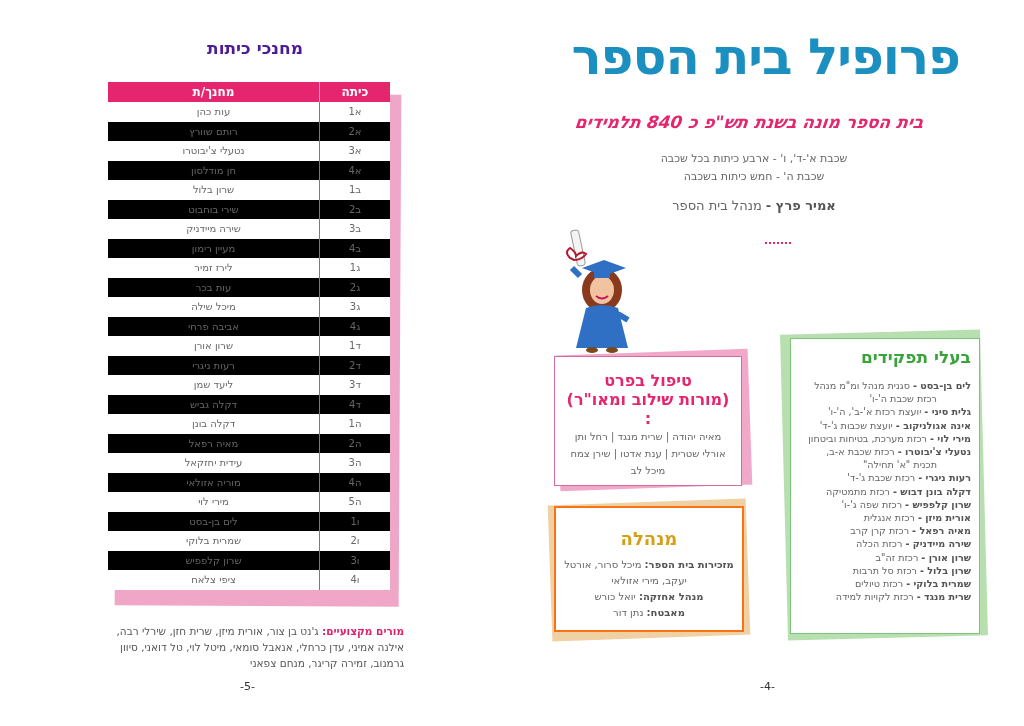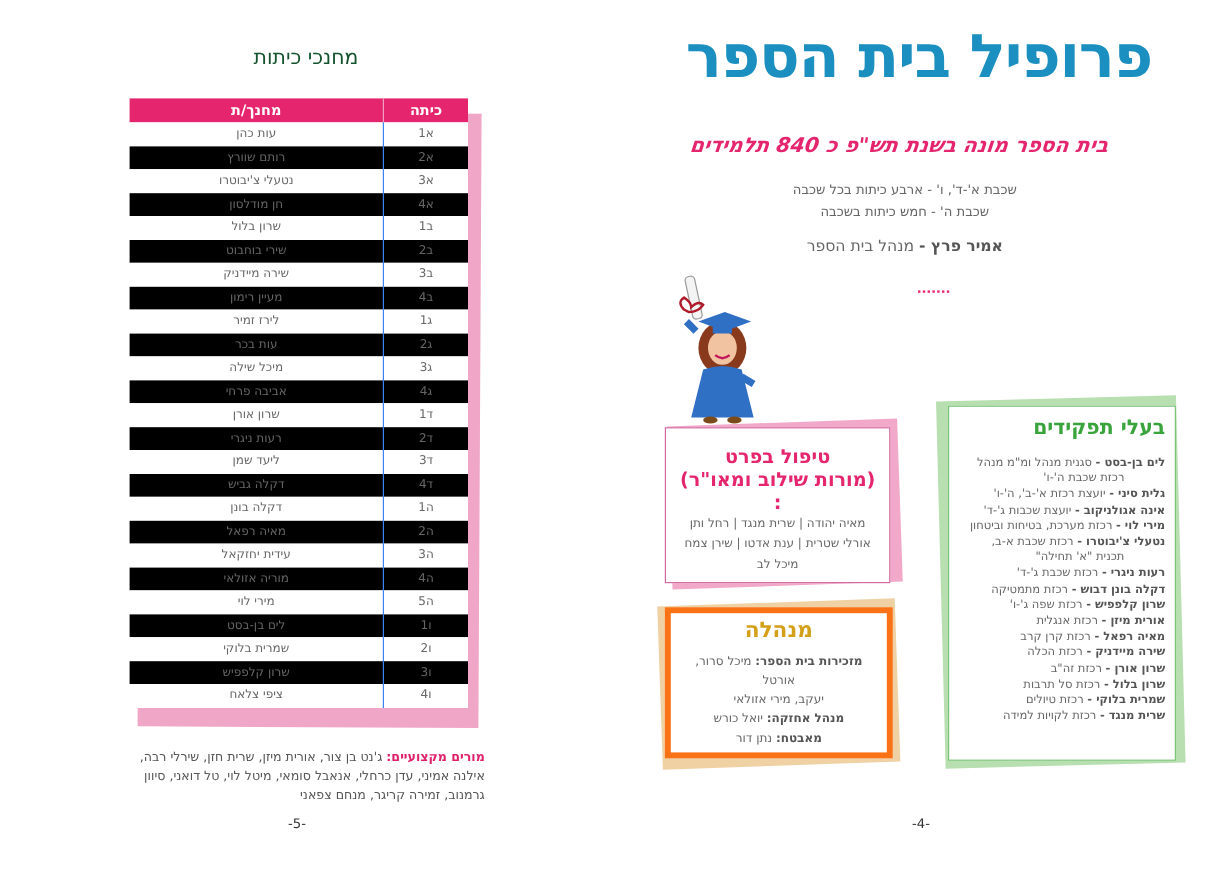--- a/index.html
+++ b/index.html
@@ -3,35 +3,35 @@
 <meta charset="utf-8">
 <style>
   html,body{margin:0;padding:0;}
   body{width:1024px;height:726px;background:#fff;position:relative;overflow:hidden;font-family:"DejaVu Sans","Liberation Sans",sans-serif;color:#555;}
   .page{position:absolute;top:0;height:726px;width:512px;direction:rtl;}
   .page.left{left:0;}
   .page.right{left:512px;}
   .page-num{position:absolute;top:680px;font-size:11px;color:#333;direction:ltr;}
 
   
-  .left-title{position:absolute;top:38px;left:160px;width:190px;text-align:center;color:#14532d;font-weight:normal;font-size:17px;}
+  .left-title{position:absolute;top:38px;left:160px;width:190px;text-align:center;color:#4c1d95;font-weight:bold;font-size:17px;}
   .table-wrap{position:absolute;left:108px;top:82px;width:282px;}
   .table-shadow{position:absolute;left:8px;top:12px;width:284px;height:512px;background:#f0a6c6;transform:rotate(0.3deg);}
   table.classes{position:relative;border-collapse:collapse;width:282px;background:#fff;font-size:10px;color:#666;}
   table.classes th{background:#e5256e;color:#fff;font-weight:bold;font-size:12px;height:20px;padding:0;}
   table.classes td{height:19.5px;padding:0;text-align:center;}
   table.classes td.cls{width:70px;border-left:1px solid #3b82f6;}
   table.classes th.cls{width:70px;border-left:1px solid #f0a0bf;}
   table.classes tr.odd td{background:#fff;}
   table.classes tr.even td{background:#000000;}
   .specialists{position:absolute;left:88px;top:623px;width:316px;font-size:10.5px;line-height:16px;color:#555;text-align:right;}
   .specialists .lbl{color:#e0206a;font-weight:bold;}
 
   
-  .main-title{position:absolute;top:18px;right:64px;color:#1b8fbf;font-weight:bold;font-size:50px;letter-spacing:-1px;}
+  .main-title{position:absolute;top:28px;right:64px;color:#1b8fbf;font-weight:bold;font-size:50px;letter-spacing:-1px;}
   .subtitle{position:absolute;top:112px;right:100px;color:#e5256e;font-style:italic;font-weight:bold;font-size:17px;transform:skewX(-8deg);}
   .grades{position:absolute;top:150px;right:150px;width:240px;text-align:center;font-size:11px;line-height:18px;color:#666;}
   .principal{position:absolute;top:198px;right:150px;width:240px;text-align:center;font-size:13px;color:#666;}
   .principal b{font-weight:bold;color:#555;}
   .divider{position:absolute;top:242px;left:253px;width:26px;border-top:2px dotted #e5256e;}
   .staff-title{position:absolute;top:268px;right:160px;color:#1b8fbf;font-weight:bold;font-size:20px;}
 
   .graduate{position:absolute;left:48px;top:228px;width:78px;height:126px;}
 
   .box{position:absolute;background:#fff;}
@@ -47,21 +47,21 @@
   .roles .row.cont{padding-right:34px;}
 
   .care{left:42px;top:356px;width:188px;height:130px;}
   .care .shadow{left:4px;top:-4px;width:192px;height:136px;background:#f2a9c9;transform:rotate(-2deg);}
   .care .inner{border:1px solid #d36aa3;padding:14px 8px 0;}
   .care h3{margin:0;color:#e5256e;font-size:16px;font-weight:bold;line-height:19px;}
   .care .people{margin-top:0;font-size:10px;line-height:17px;color:#666;}
 
   .admin{left:42px;top:506px;width:190px;height:126px;}
   .admin .shadow{left:-4px;top:-4px;width:198px;height:136px;background:#efd1a4;transform:rotate(-2deg);}
-  .admin .inner{border:5px solid #f97316;padding:4px 8px 0;}
+  .admin .inner{border:2px solid #f97316;padding:20px 8px 0;}
   .admin h3{margin:0 0 8px;color:#d4a019;font-size:18px;font-weight:bold;}
   .admin .row{font-size:10px;line-height:16px;color:#666;}
   .admin .row b{color:#555;font-weight:bold;}
 </style>
 </head>
 <body>
 
 <div class="page left">
   <div class="left-title">מחנכי כיתות</div>
 

